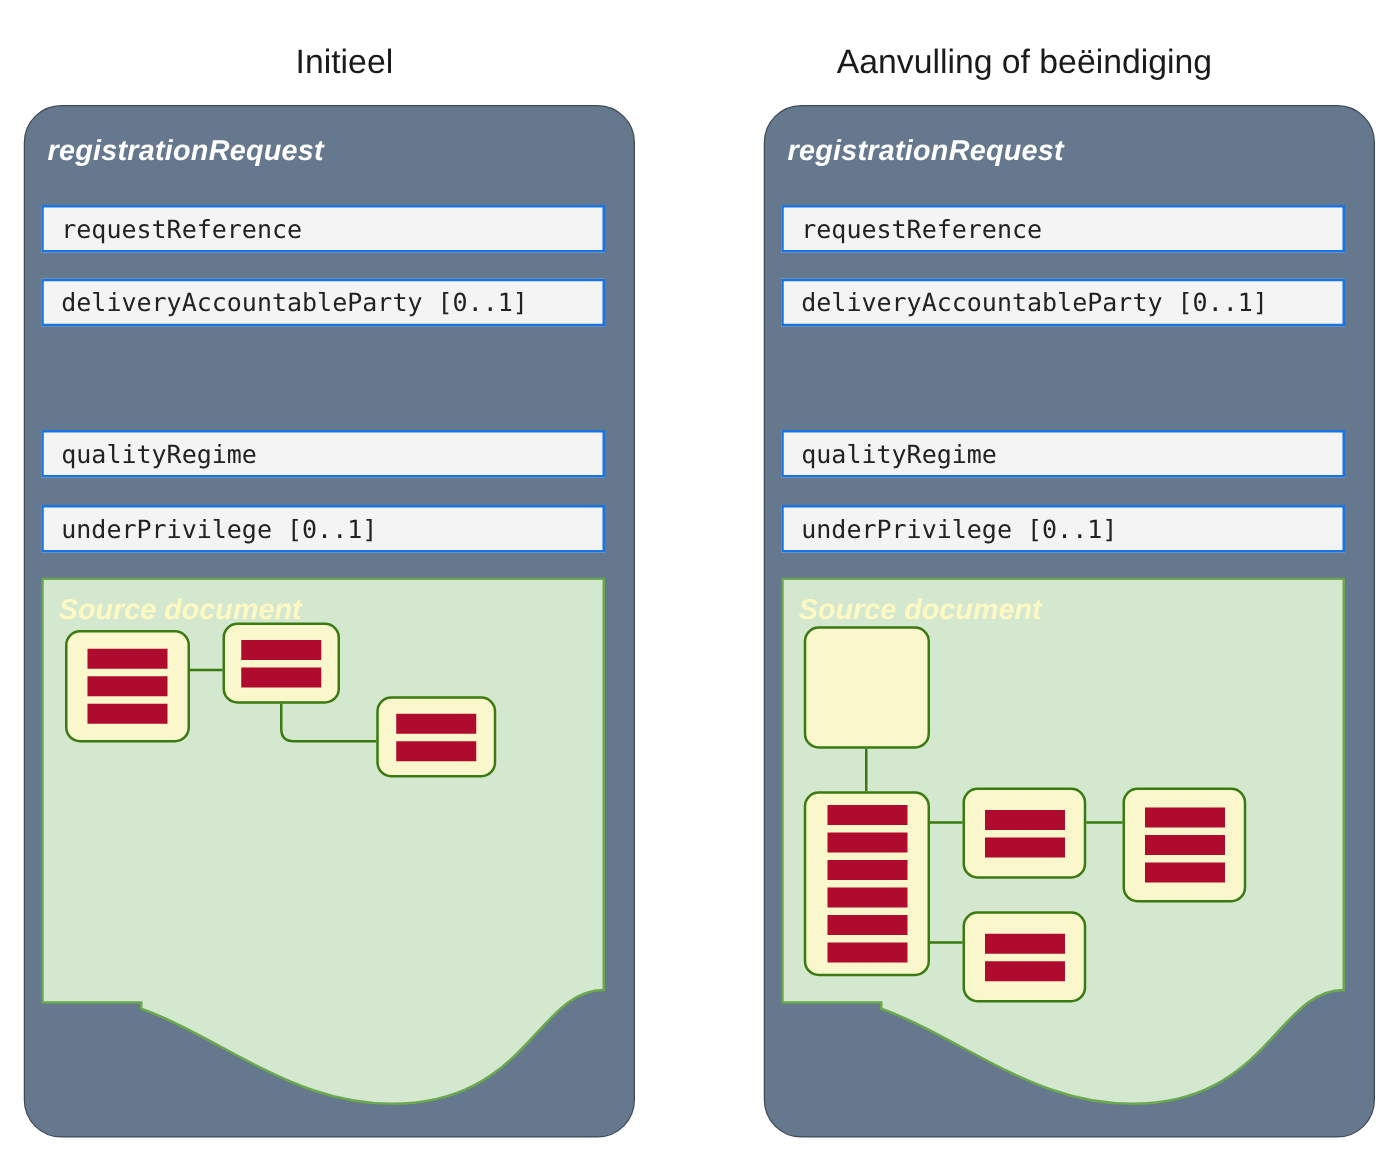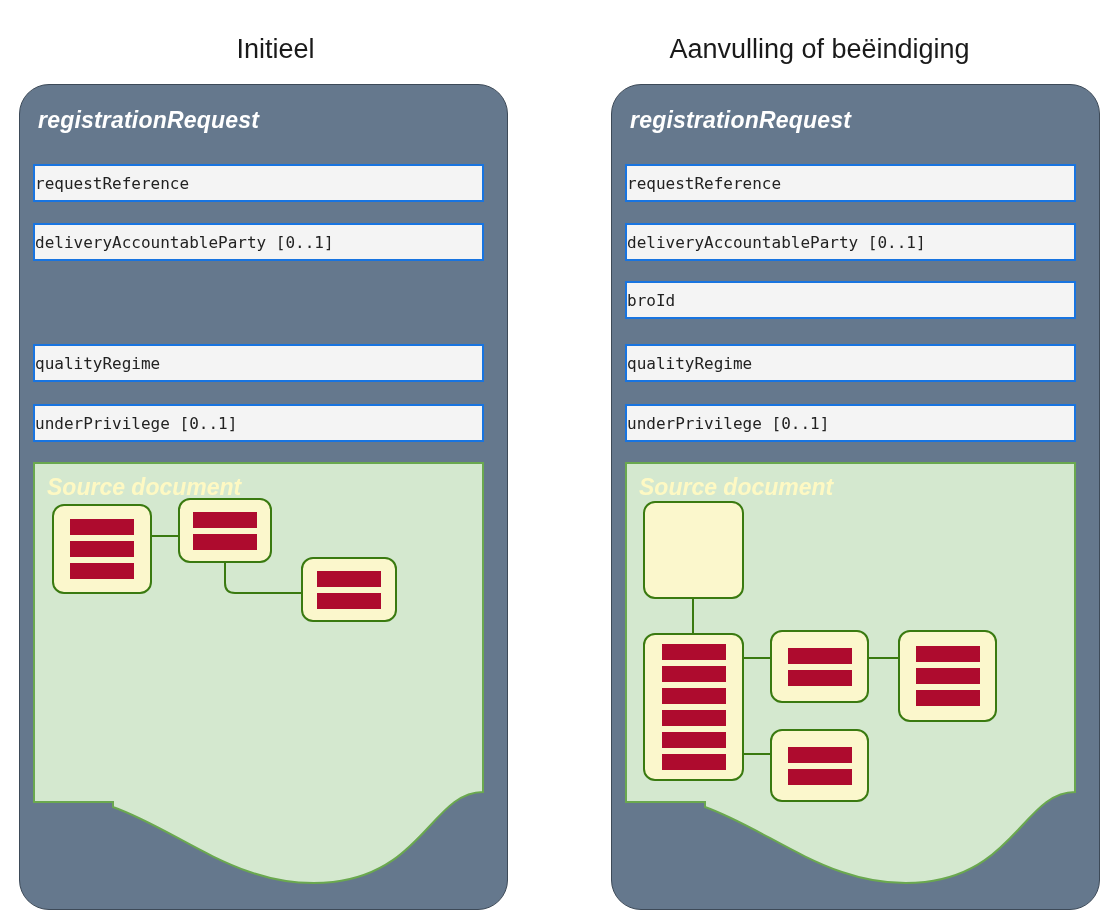--- a/index.html
+++ b/index.html
@@ -68,23 +68,23 @@
   .field {
     position: absolute;
     left: 13px;
     width: 451px;
     height: 38px;
     box-sizing: border-box;
     background: #f4f4f4;
     border: 2px solid #1874e0;
     color: #222222;
     font-family: "DejaVu Sans Mono", monospace;
-    font-size: 16px;
+    font-size: 20px;
     line-height: 35px;
-    padding-left: 0;
+    padding-left: 14px;
     white-space: nowrap;
     overflow: hidden;
   }
 
   
   .srcdoc {
     position: absolute;
     left: 13px;
     width: 451px;
   }
@@ -183,21 +183,20 @@
 <div class="panel-col right">
 
   <div class="col-title">Aanvulling of beëindiging</div>
 
   <div class="card">
 
     <div class="card-title">registrationRequest</div>
 
     <div class="field" style="top:79px">requestReference</div>
     <div class="field" style="top:138px">deliveryAccountableParty [0..1]</div>
-    <div class="field" style="top:196px">broId</div>
     <div class="field" style="top:259px">qualityRegime</div>
     <div class="field" style="top:319px">underPrivilege [0..1]</div>
 
     <div class="srcdoc" style="top:377px;height:449px">
       <svg class="srcdoc-svg" width="451" height="449" viewBox="0 0 451 449">
         <path d="M1,1 L450,1 L450,330
                  C 400,330 390,410 300,420
                  C 210,430 150,370 80,345
                  L 80,340 L 1,340 Z" fill="#d4e8cf" stroke="#6aa84f" stroke-width="2"></path>
       </svg>

